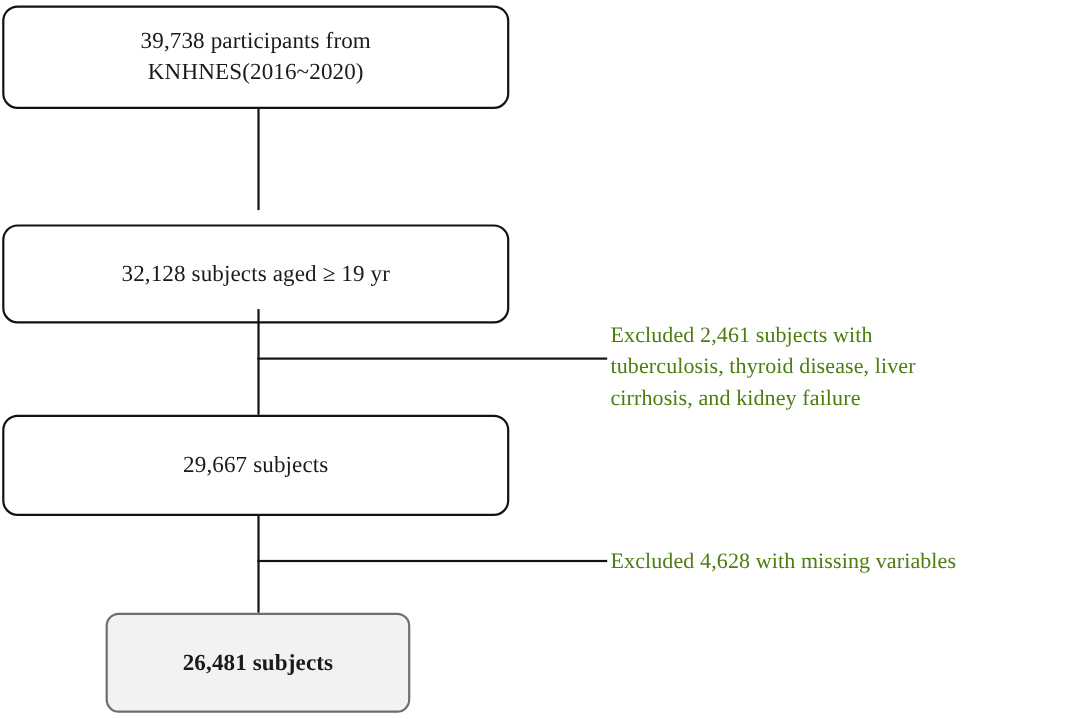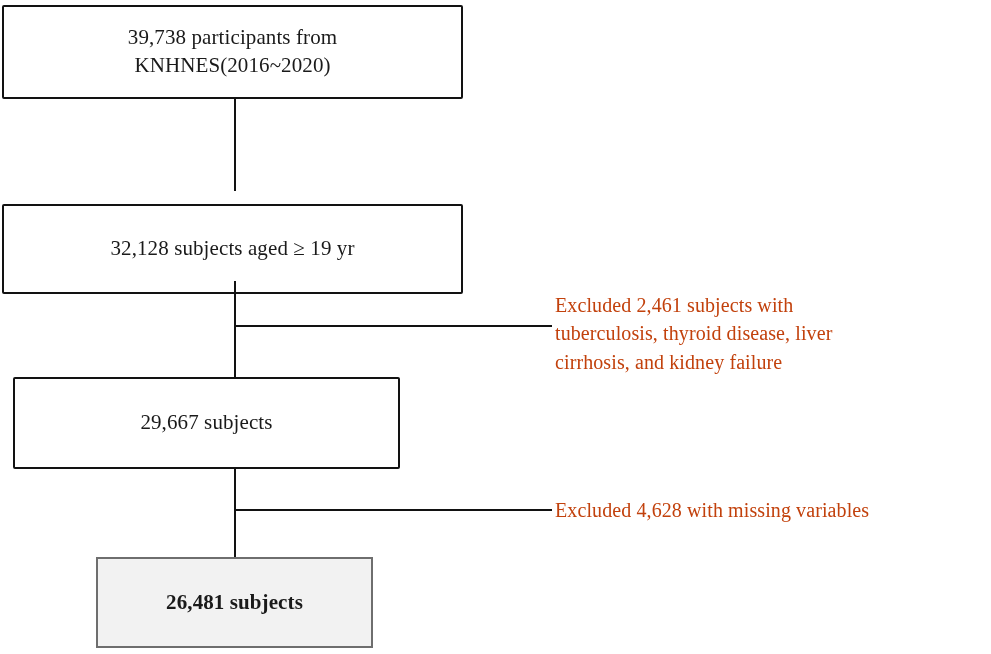--- a/index.html
+++ b/index.html
@@ -17,38 +17,38 @@
     height: 654px;
     background: #ffffff;
     overflow: hidden;
   }
 
   
   .node-box {
     position: absolute;
     box-sizing: border-box;
     border: 2px solid #121212;
-    border-radius: 2px;
+    border-radius: 14px;
     background: #ffffff;
     display: flex;
     align-items: center;
     justify-content: center;
     text-align: center;
   }
   .node-text {
     font-size: 21px;
     line-height: 1.32;
     letter-spacing: 0.1px;
     white-space: pre-line;
   }
 
   
   .node-box.terminal {
     border: 2px solid #6e6e6e;
-    border-radius: 0;
+    border-radius: 12px;
     background: #f2f2f2;
   }
   .node-box.terminal .node-text {
     font-weight: bold;
     font-size: 21px;
   }
 
   
   .connector-v {
     position: absolute;
@@ -61,21 +61,21 @@
     background: #121212;
   }
 
   
   .exclusion-label {
     position: absolute;
     font-size: 20px;
     line-height: 1.42;
     letter-spacing: 0.1px;
     white-space: pre-line;
-    color: #c2410c;
+    color: #4d7c0f;
   }
 </style>
 </head>
 <body>
 
 <div id="flowchart-canvas">
 
   <div class="node-box" style="left:2px; top:5px; width:461px; height:94px;">
     <span class="node-text">39,738 participants from
 KNHNES(2016~2020)</span>
@@ -87,21 +87,21 @@
     <span class="node-text">32,128 subjects aged ≥ 19 yr</span>
   </div>
 
   <div class="connector-v" style="left:234px; top:281px; height:96px;"></div>
 
   <div class="connector-h" style="left:234px; top:325px; width:318px;"></div>
   <div class="exclusion-label" style="left:555px; top:291px;">Excluded 2,461 subjects with
 tuberculosis, thyroid disease, liver
 cirrhosis, and kidney failure</div>
 
-  <div class="node-box" style="left:13px; top:377px; width:387px; height:92px;">
+  <div class="node-box" style="left:2px; top:377px; width:461px; height:92px;">
     <span class="node-text">29,667 subjects</span>
   </div>
 
   <div class="connector-v" style="left:234px; top:469px; height:88px;"></div>
 
   <div class="connector-h" style="left:234px; top:509px; width:318px;"></div>
   <div class="exclusion-label" style="left:555px; top:496px;">Excluded 4,628 with missing variables</div>
 
   <div class="node-box terminal" style="left:96px; top:557px; width:277px; height:91px;">
     <span class="node-text">26,481 subjects</span>

